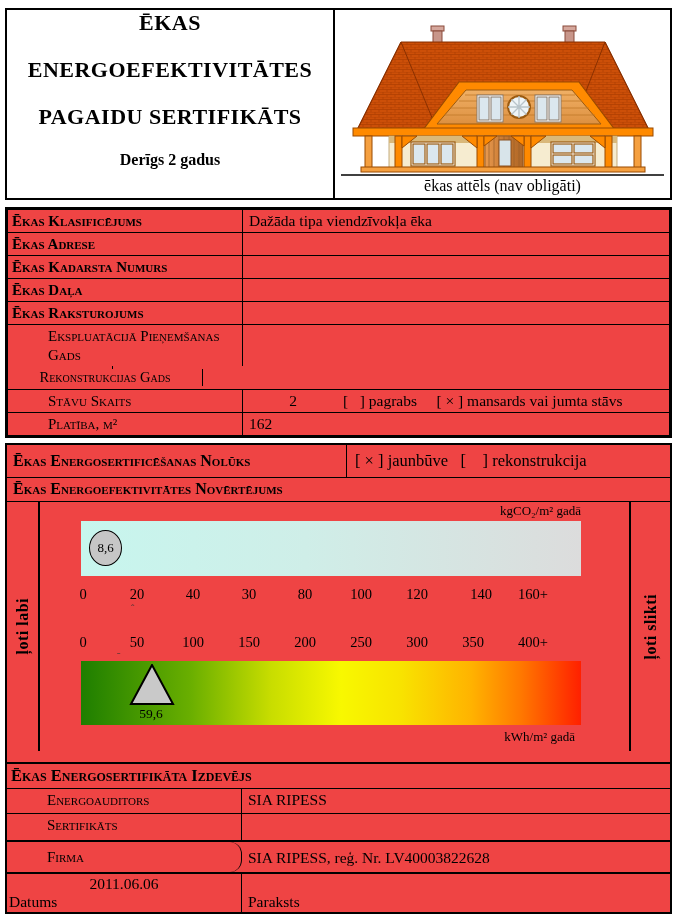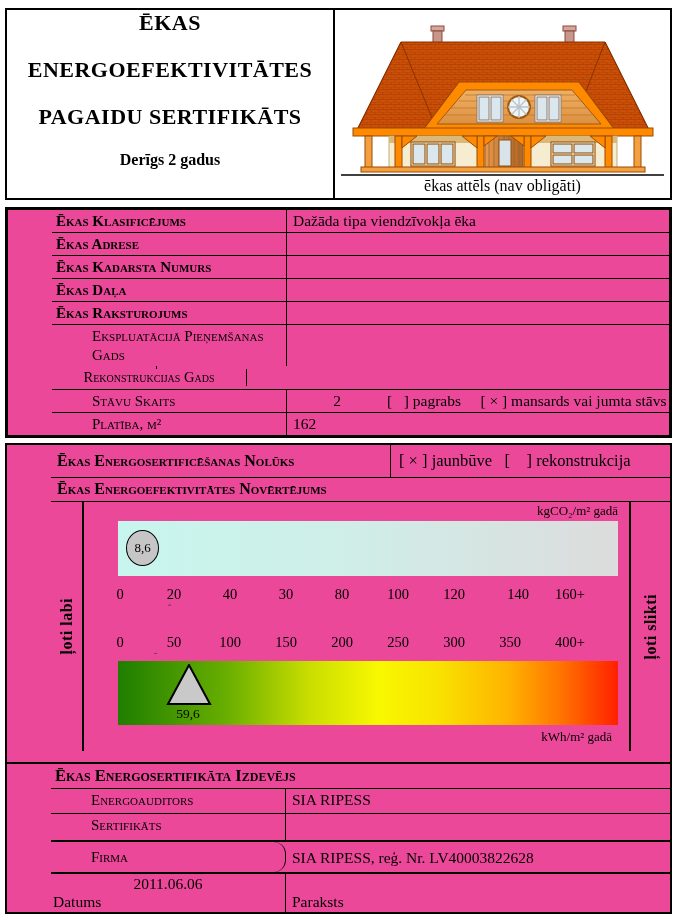--- a/index.html
+++ b/index.html
@@ -13,21 +13,21 @@
   
   .box-top { position:absolute; left:5px; top:8px; width:667px; height:192px; border:2px solid #000; display:flex; }
   .title-cell { width:328px; border-right:2px solid #000; text-align:center; }
   .title-line { font-size:22px; font-weight:bold; letter-spacing:.5px; line-height:26px; margin-bottom:21px; }
   .validity { font-size:16px; font-weight:bold; margin-top:2px; }
   .house-cell { flex:1; position:relative; }
   .house-svg { position:absolute; left:4px; top:2px; }
   .house-caption { position:absolute; left:0; right:0; bottom:3px; text-align:center; font-size:16px; }
 
   
-  .tbl { position:absolute; left:5px; width:667px; border:3px solid #000; background:#ec4899;padding-left:44px; }
+  .tbl { position:absolute; left:5px; width:667px; border:3px solid #000; background:#ef4444; }
   .trow { display:flex; border-bottom:1px solid #000; align-items:stretch; }
   .trow:last-child { border-bottom:none; }
   .lab { width:235px; border-right:1px solid #000; padding:2px 4px 1px 4px;
          font-variant:small-caps; font-weight:bold; font-size:15px; line-height:1.25; }
   .lab.indent { font-weight:normal; padding-left:40px; font-size:15px; }
   .val { flex:1; padding:2px 6px 1px 6px; font-size:15.5px; }
   .cbx { white-space:pre; }
 
   
   .box-main { top:207px; }
@@ -45,21 +45,21 @@
   .purpose-row { display:flex; border-bottom:1px solid #000; min-height:33px; align-items:center; }
   .purpose-lab { width:340px; border-right:1px solid #000; align-self:stretch; display:flex; align-items:center;
                  padding:2px 6px; font-variant:small-caps; font-weight:bold; font-size:16px; }
   .purpose-opts { flex:1; padding:0 8px; font-size:16.5px; }
   .assess-hdr { border-bottom:1px solid #000; padding:2px 6px; font-variant:small-caps; font-weight:bold; font-size:16px; min-height:24px; }
   .scale-area { display:flex; height:249px; }
   .axis-col { display:flex; align-items:center; justify-content:center; }
   .axis-col.left  { width:33px; border-right:2px solid #000; }
   .axis-col.right { width:41px; border-left:2px solid #000; }
   .axis-text { writing-mode:vertical-rl; transform:rotate(180deg); font-weight:bold; font-size:16px; letter-spacing:.5px; }
-  .scale-canvas { flex:1; position:relative; }
+  .scale-canvas { flex:1; position:relative;margin-left:7px; }
   .unit-label { position:absolute; left:34px; width:500px; text-align:right; font-size:13px; }
   .co2-unit { top:1px; }
   .kwh-unit { top:227px; width:494px; }
   .bar { position:absolute; left:34px; width:500px; }
   .co2-bar { top:19px; height:55px; background:linear-gradient(90deg,#c7f6ee 0%,#cfeee8 45%,#dcdcdc 100%); }
   .kwh-bar { top:159px; height:64px;
              background:linear-gradient(90deg,#1e7e00 0%,#6aaf00 22%,#c8dd00 38%,#f8f800 52%,#f8e300 64%,#ffb300 78%,#ff7800 88%,#ff2000 100%); }
   .co2-marker { position:absolute; left:8px; top:9px; width:33px; height:36px; border:1.5px solid #000; border-radius:50%;
                 background:#c6c6c6; display:flex; align-items:center; justify-content:center; font-size:13px; }
   .tick-row { position:absolute; left:34px; width:500px; height:17px; font-size:14.5px; }

